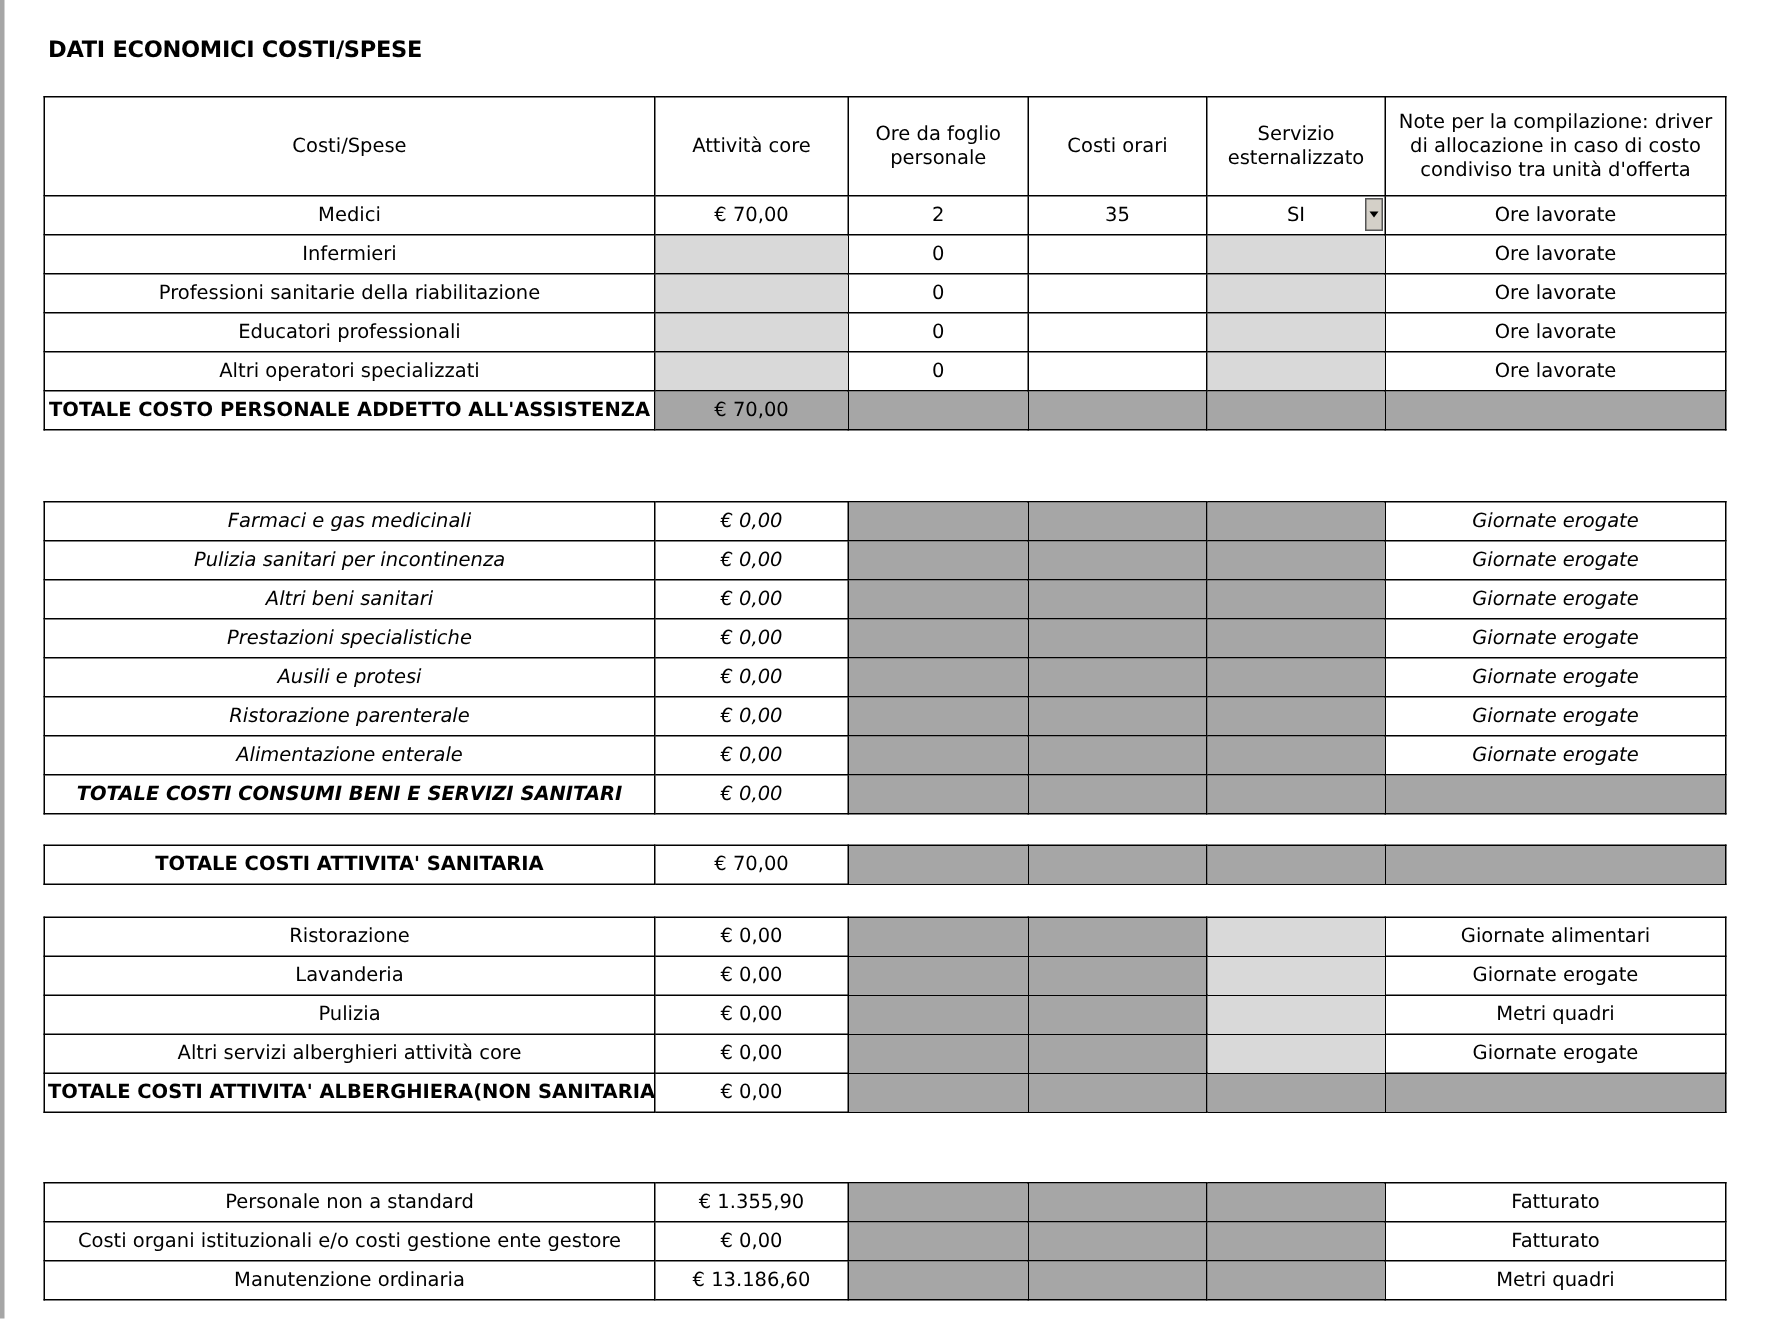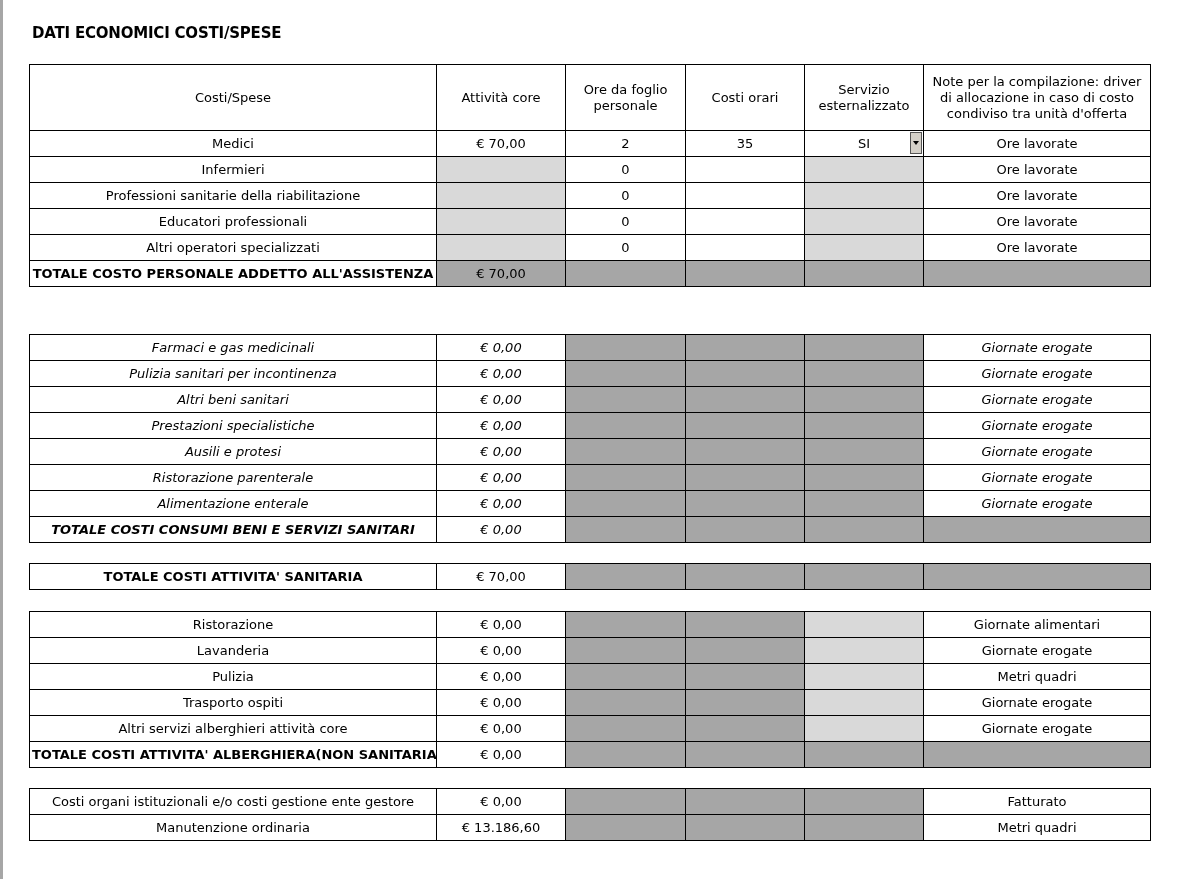--- a/index.html
+++ b/index.html
@@ -235,56 +235,56 @@
       </tr>
   <tr>
         <td>Pulizia</td>
         <td>€ 0,00</td>
         <td class="dg"></td>
         <td class="dg"></td>
         <td class="lg"></td>
         <td>Metri quadri</td>
       </tr>
   <tr>
-        <td>Trasporto ospiti</td>
+        <td>Altri servizi alberghieri attività core</td>
         <td>€ 0,00</td>
         <td class="dg"></td>
         <td class="dg"></td>
         <td class="lg"></td>
         <td>Giornate erogate</td>
       </tr>
   <tr>
-        <td>Altri servizi alberghieri attività core</td>
-        <td>€ 0,00</td>
-        <td class="dg"></td>
-        <td class="dg"></td>
-        <td class="lg"></td>
-        <td>Giornate erogate</td>
-      </tr>
-  <tr>
         <td class="bold">TOTALE COSTI ATTIVITA' ALBERGHIERA(NON SANITARIA)</td>
         <td>€ 0,00</td>
         <td class="dg"></td>
         <td class="dg"></td>
         <td class="dg"></td>
         <td class="dg"></td>
       </tr>
 </tbody>
   </table>
 
 <table class="block" style="top:788px;">
   <colgroup>
       <col class="c1">
       <col class="c2">
       <col class="c3">
       <col class="c4">
       <col class="c5">
       <col class="c6">
     </colgroup>
   <tbody>
+      <tr>
+        <td>Personale non a standard</td>
+        <td>€ 1.355,90</td>
+        <td class="dg"></td>
+        <td class="dg"></td>
+        <td class="dg"></td>
+        <td>Fatturato</td>
+      </tr>
   <tr>
         <td>Costi organi istituzionali e/o costi gestione ente gestore</td>
         <td>€ 0,00</td>
         <td class="dg"></td>
         <td class="dg"></td>
         <td class="dg"></td>
         <td>Fatturato</td>
       </tr>
   <tr>
         <td>Manutenzione ordinaria</td>

